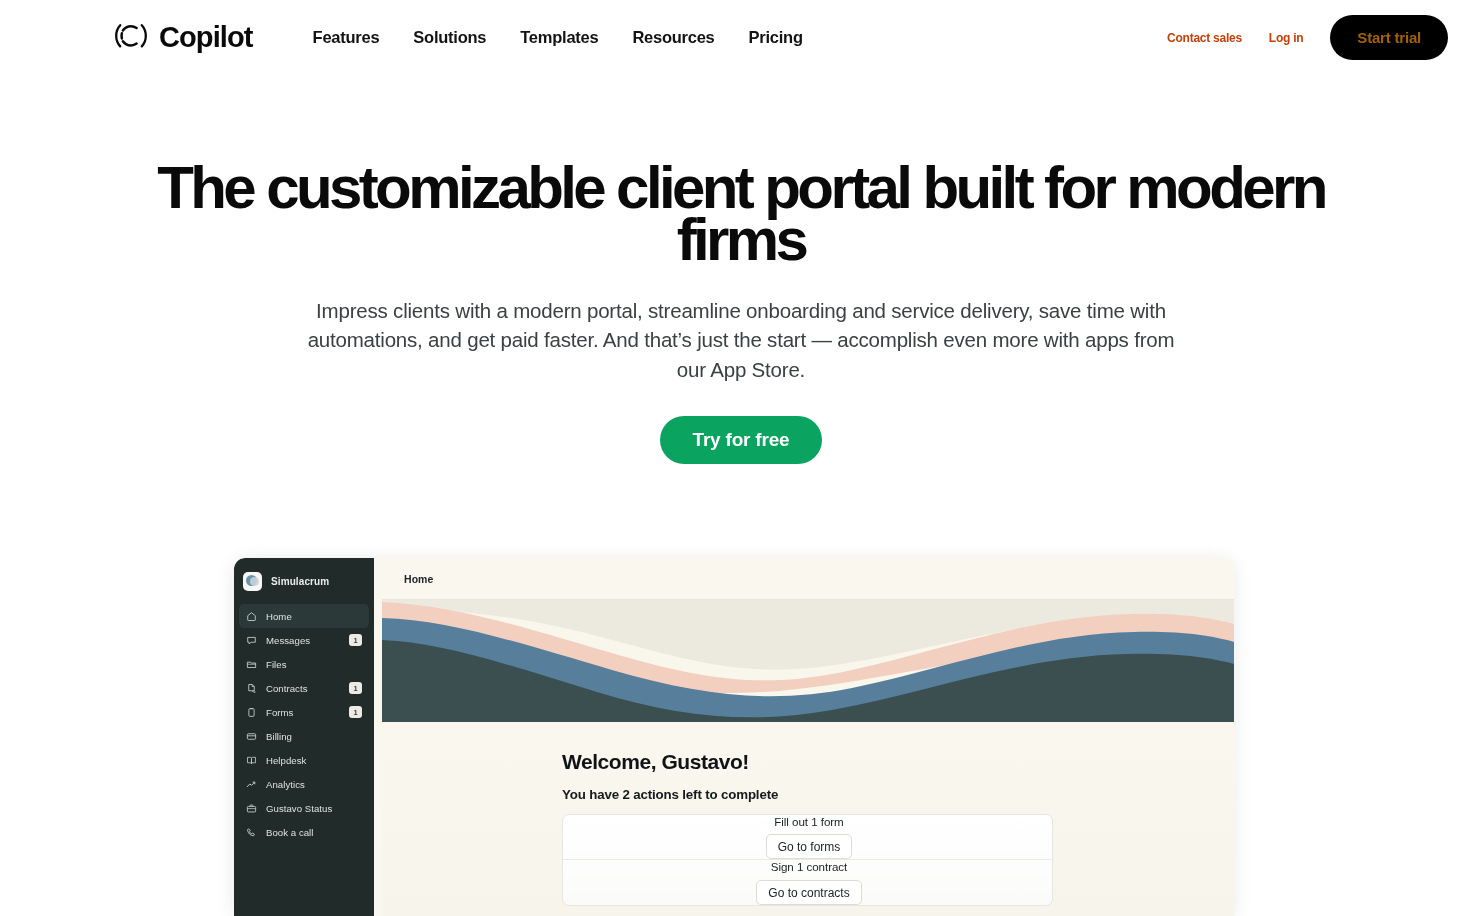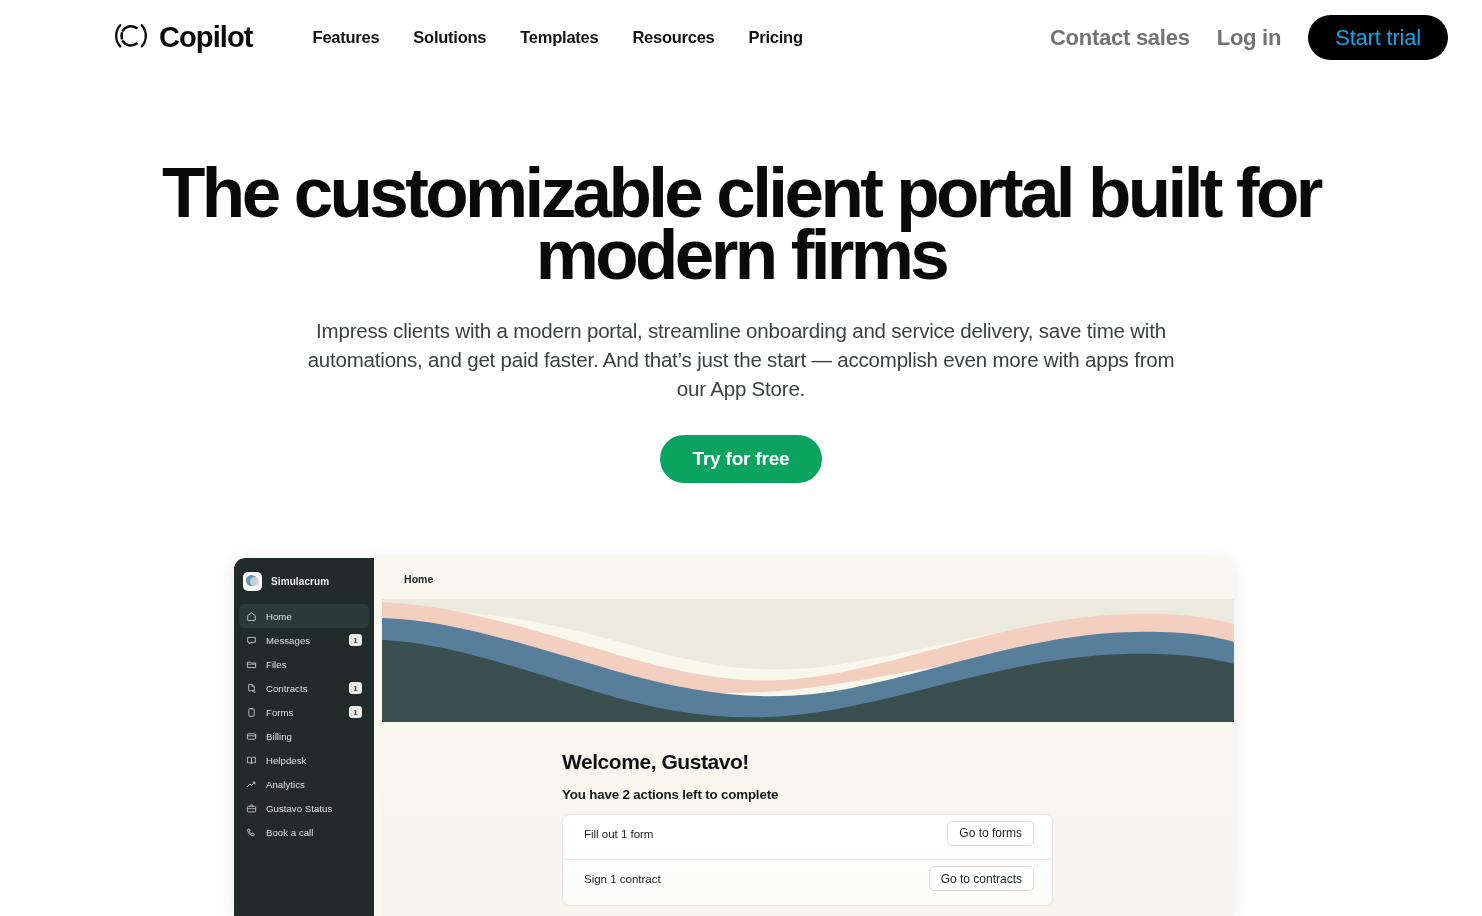--- a/index.html
+++ b/index.html
@@ -59,32 +59,32 @@
     padding: 6px 2px;
     white-space: nowrap;
   }
   .header-right {
     margin-left: auto;
     display: flex;
     align-items: center;
     gap: 27px;
   }
   .header-link {
-    font-size: 22px;
+    font-size: 12px;
     font-weight: 600;
-    color: #737373;
+    color: #c2410c;
     letter-spacing: -0.25px;
     cursor: pointer;
     white-space: nowrap;
   }
   .btn-trial {
     background: #000000;
-    color: #0ea5e9;
-    font-size: 22px;
-    font-weight: 400;
+    color: #a16207;
+    font-size: 15px;
+    font-weight: 700;
     letter-spacing: -0.2px;
     border: none;
     border-radius: 999px;
     padding: 0 27px;
     height: 45px;
     display: flex;
     align-items: center;
     justify-content: center;
     cursor: pointer;
     font-family: inherit;
@@ -93,21 +93,21 @@
 
   
   .hero {
     position: absolute;
     top: 74px; left: 0;
     width: 1482px;
     text-align: center;
   }
   .hero-title {
     margin-top: 88px;
-    font-size: 71px;
+    font-size: 60px;
     line-height: 0.87;
     font-weight: 700;
     letter-spacing: -3.6px;
     color: #0a0a0a;
     padding: 0 120px;
   }
   .hero-sub {
     margin: 30px auto 0;
     width: 900px;
     font-size: 20.5px;
@@ -301,23 +301,24 @@
     width: 491px;
     background: linear-gradient(180deg,#ffffff 0%, #fbfbfa 100%);
     border: 1px solid #e8e6df;
     border-radius: 7px;
     overflow: hidden;
   }
   .action-row {
     display: flex;
     align-items: center;
     justify-content: space-between;
-    padding: 0 18px 8px 21px;
+    padding: 0 18px 0 21px;
     height: 45px;
     border-bottom: 1px solid #eceae4;
+    flex-direction: column;
   }
   .action-row:last-child { border-bottom: none; }
   .action-label {
     font-size: 11.6px;
     font-weight: 500;
     color: #1b2023;
     letter-spacing: -0.05px;
   }
   .action-btn {
     font-size: 12px;

